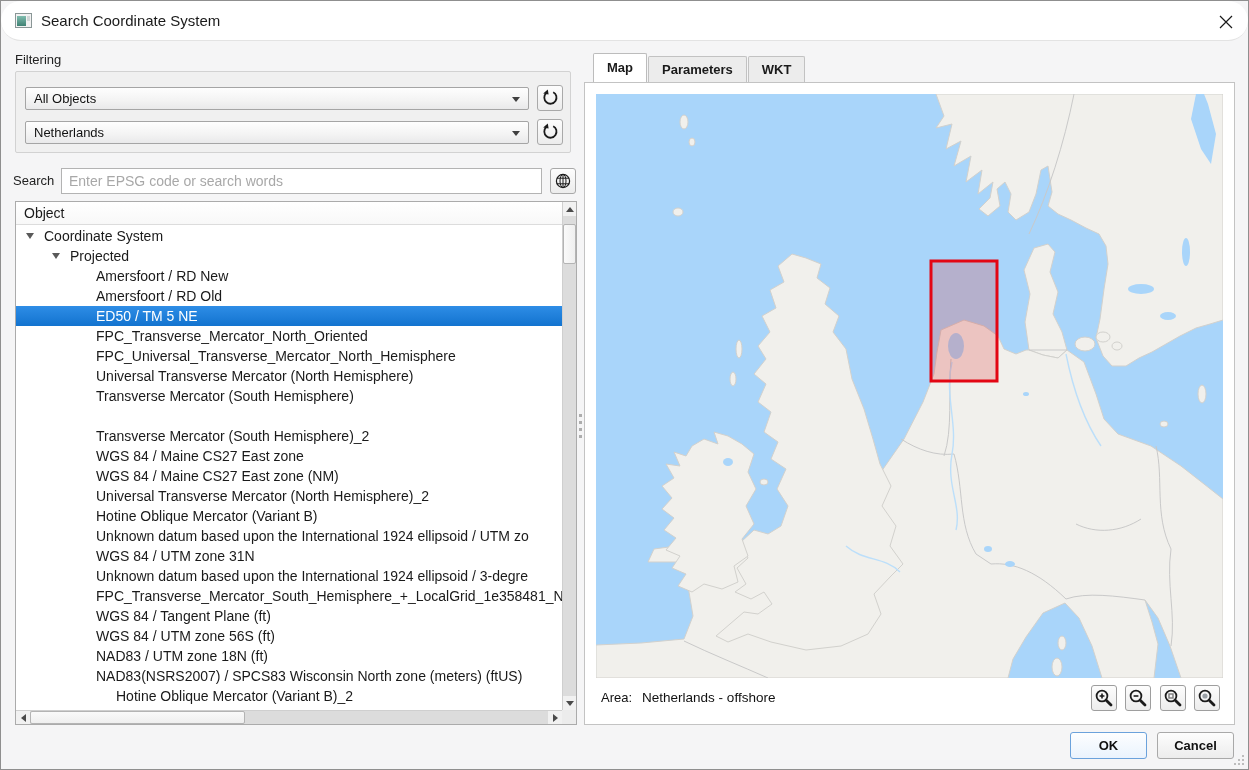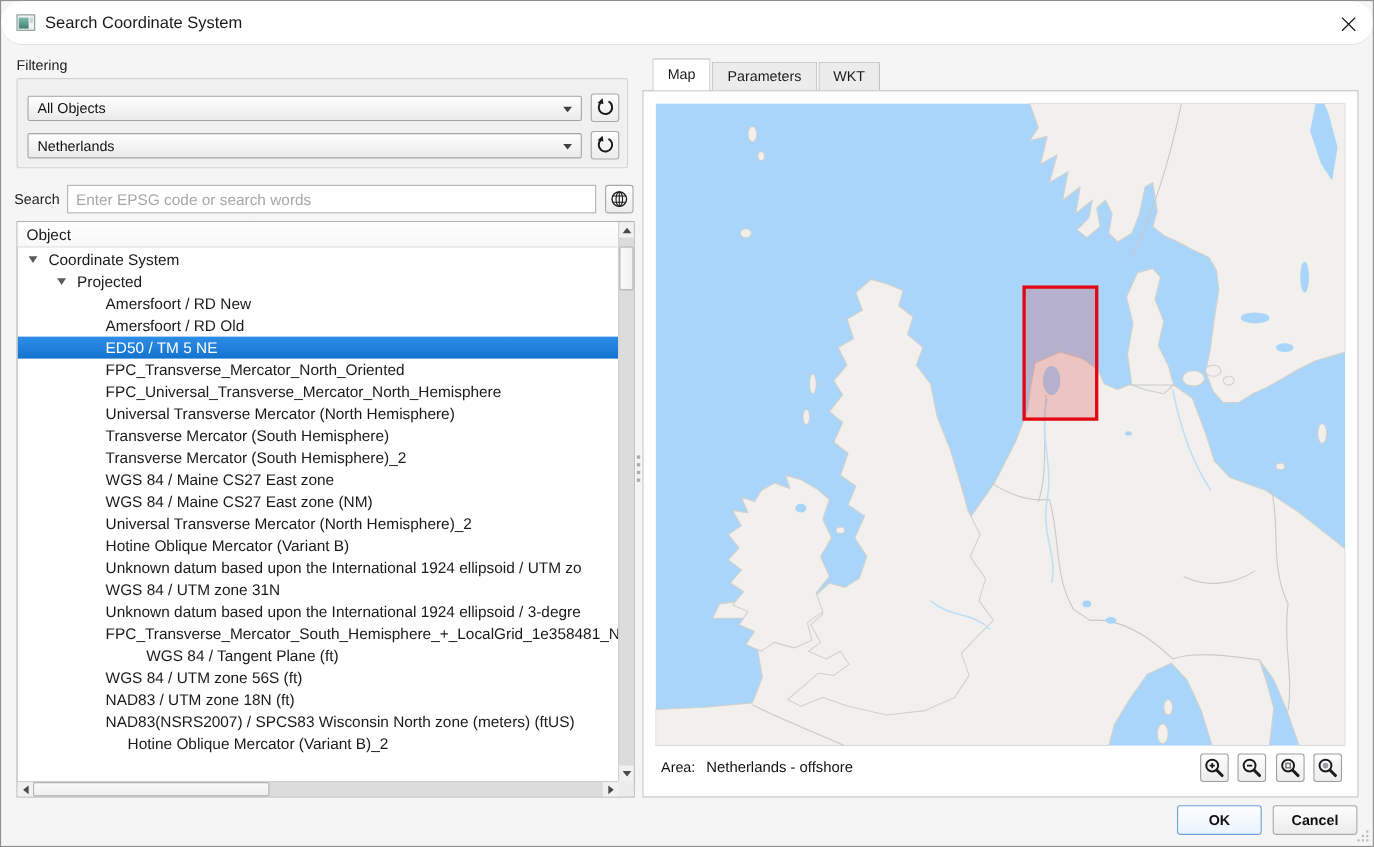--- a/index.html
+++ b/index.html
@@ -46,21 +46,21 @@
   .tri-right { width:0;height:0;border-top:4px solid transparent;border-bottom:4px solid transparent;border-left:5px solid #4a4a4a; }
   .v-thumb { position:absolute; left:0; width:13px; top:22px; height:40px; background:linear-gradient(90deg,#fafafa,#efefef); border:1px solid #b4b4b4; border-radius:2px; }
   .h-thumb { position:absolute; top:0; height:13px; left:14px; width:215px; background:linear-gradient(#fafafa,#efefef); border:1px solid #b4b4b4; border-radius:2px; }
 
   
   .splitter { position:absolute; left:576px; top:41px; width:7px; bottom:1px; }
   .splitter-dots { position:absolute; left:2px; top:372px; }
   .splitter-dots i { display:block; width:3px; height:3px; background:#adadad; margin-bottom:4px; }
 
   
-  .tabbar { position:absolute; left:592px; top:53px; height:28px; display:flex; align-items:flex-end; z-index:3; }
+  .tabbar { position:absolute; left:592px; top:53px; height:28px; display:flex; align-items:flex-end; z-index:3;font-weight:bold; }
   .tab { height:26px; line-height:25px; padding:0 13px; font-size:13px; color:#1a1a1a; background:#ececec; border:1px solid #c2c2c2; border-bottom:none; border-radius:2px 2px 0 0; margin-right:1px; }
   .tab.active { height:29px; line-height:28px; background:#ffffff; border:1px solid #bcbcbc; border-bottom:none; position:relative; z-index:4; }
   .tab-panel { position:absolute; left:583px; top:81px; width:651px; height:643px; background:#ffffff; border:1px solid #c3c3c3; }
 
   .map-wrap { position:absolute; left:595px; top:93px; width:627px; height:584px; }
   .area-row { position:absolute; left:600px; top:684px; height:26px; line-height:26px; font-size:13px; color:#111; }
   .area-value { margin-left:10px; font-size:13.5px; }
   .zoom-btn { position:absolute; top:684px; width:26px; height:26px; background:linear-gradient(#fdfdfd,#ececec); border:1px solid #9e9e9e; border-radius:3px; display:flex; align-items:center; justify-content:center; }
 
   
@@ -128,30 +128,30 @@
     <div class="tree-rows" id="tree-rows">
         <div class="tree-row" style="padding-left: 10px;"><span class="caret-box"><span class="caret-down"></span></span><span>Coordinate System</span></div>
         <div class="tree-row" style="padding-left: 36px;"><span class="caret-box"><span class="caret-down"></span></span><span>Projected</span></div>
         <div class="tree-row" style="padding-left: 62px;"><span class="caret-box"></span><span>Amersfoort / RD New</span></div>
         <div class="tree-row" style="padding-left: 62px;"><span class="caret-box"></span><span>Amersfoort / RD Old</span></div>
         <div class="tree-row selected" style="padding-left: 62px;"><span class="caret-box"></span><span>ED50 / TM 5 NE</span></div>
         <div class="tree-row" style="padding-left: 62px;"><span class="caret-box"></span><span>FPC_Transverse_Mercator_North_Oriented</span></div>
         <div class="tree-row" style="padding-left: 62px;"><span class="caret-box"></span><span>FPC_Universal_Transverse_Mercator_North_Hemisphere</span></div>
         <div class="tree-row" style="padding-left: 62px;"><span class="caret-box"></span><span>Universal Transverse Mercator (North Hemisphere)</span></div>
         <div class="tree-row" style="padding-left: 62px;"><span class="caret-box"></span><span>Transverse Mercator (South Hemisphere)</span></div>
-        <div class="tree-row" style="padding-left: 62px;"><span class="caret-box"></span><span>Transverse Mercator (South Hemisphere)_2</span></div>
+        <div class="tree-row" style="padding-left: 62px; margin-top: 20px;"><span class="caret-box"></span><span>Transverse Mercator (South Hemisphere)_2</span></div>
         <div class="tree-row" style="padding-left: 62px;"><span class="caret-box"></span><span>WGS 84 / Maine CS27 East zone</span></div>
         <div class="tree-row" style="padding-left: 62px;"><span class="caret-box"></span><span>WGS 84 / Maine CS27 East zone (NM)</span></div>
         <div class="tree-row" style="padding-left: 62px;"><span class="caret-box"></span><span>Universal Transverse Mercator (North Hemisphere)_2</span></div>
         <div class="tree-row" style="padding-left: 62px;"><span class="caret-box"></span><span>Hotine Oblique Mercator (Variant B)</span></div>
         <div class="tree-row" style="padding-left: 62px;"><span class="caret-box"></span><span>Unknown datum based upon the International 1924 ellipsoid / UTM zo</span></div>
         <div class="tree-row" style="padding-left: 62px;"><span class="caret-box"></span><span>WGS 84 / UTM zone 31N</span></div>
         <div class="tree-row" style="padding-left: 62px;"><span class="caret-box"></span><span>Unknown datum based upon the International 1924 ellipsoid / 3-degre</span></div>
         <div class="tree-row" style="padding-left: 62px;"><span class="caret-box"></span><span>FPC_Transverse_Mercator_South_Hemisphere_+_LocalGrid_1e358481_N</span></div>
-        <div class="tree-row" style="padding-left: 62px; gap: 37px;"><span class="caret-box"></span><span>WGS 84 / Tangent Plane (ft)</span></div>
+        <div class="tree-row" style="padding-left: 62px;"><span class="caret-box"></span><span>WGS 84 / Tangent Plane (ft)</span></div>
         <div class="tree-row" style="padding-left: 62px;"><span class="caret-box"></span><span>WGS 84 / UTM zone 56S (ft)</span></div>
         <div class="tree-row" style="padding-left: 62px;"><span class="caret-box"></span><span>NAD83 / UTM zone 18N (ft)</span></div>
         <div class="tree-row" style="padding-left: 62px;"><span class="caret-box"></span><span>NAD83(NSRS2007) / SPCS83 Wisconsin North zone (meters) (ftUS)</span></div>
         <div class="tree-row" style="padding-left: 62px; gap: 20px;"><span class="caret-box"></span><span>Hotine Oblique Mercator (Variant B)_2</span></div>
       </div>
 
     <div class="vscroll">
       <div class="sb-btn" style="top:0;">
           <span class="tri-up"></span>
         </div>

